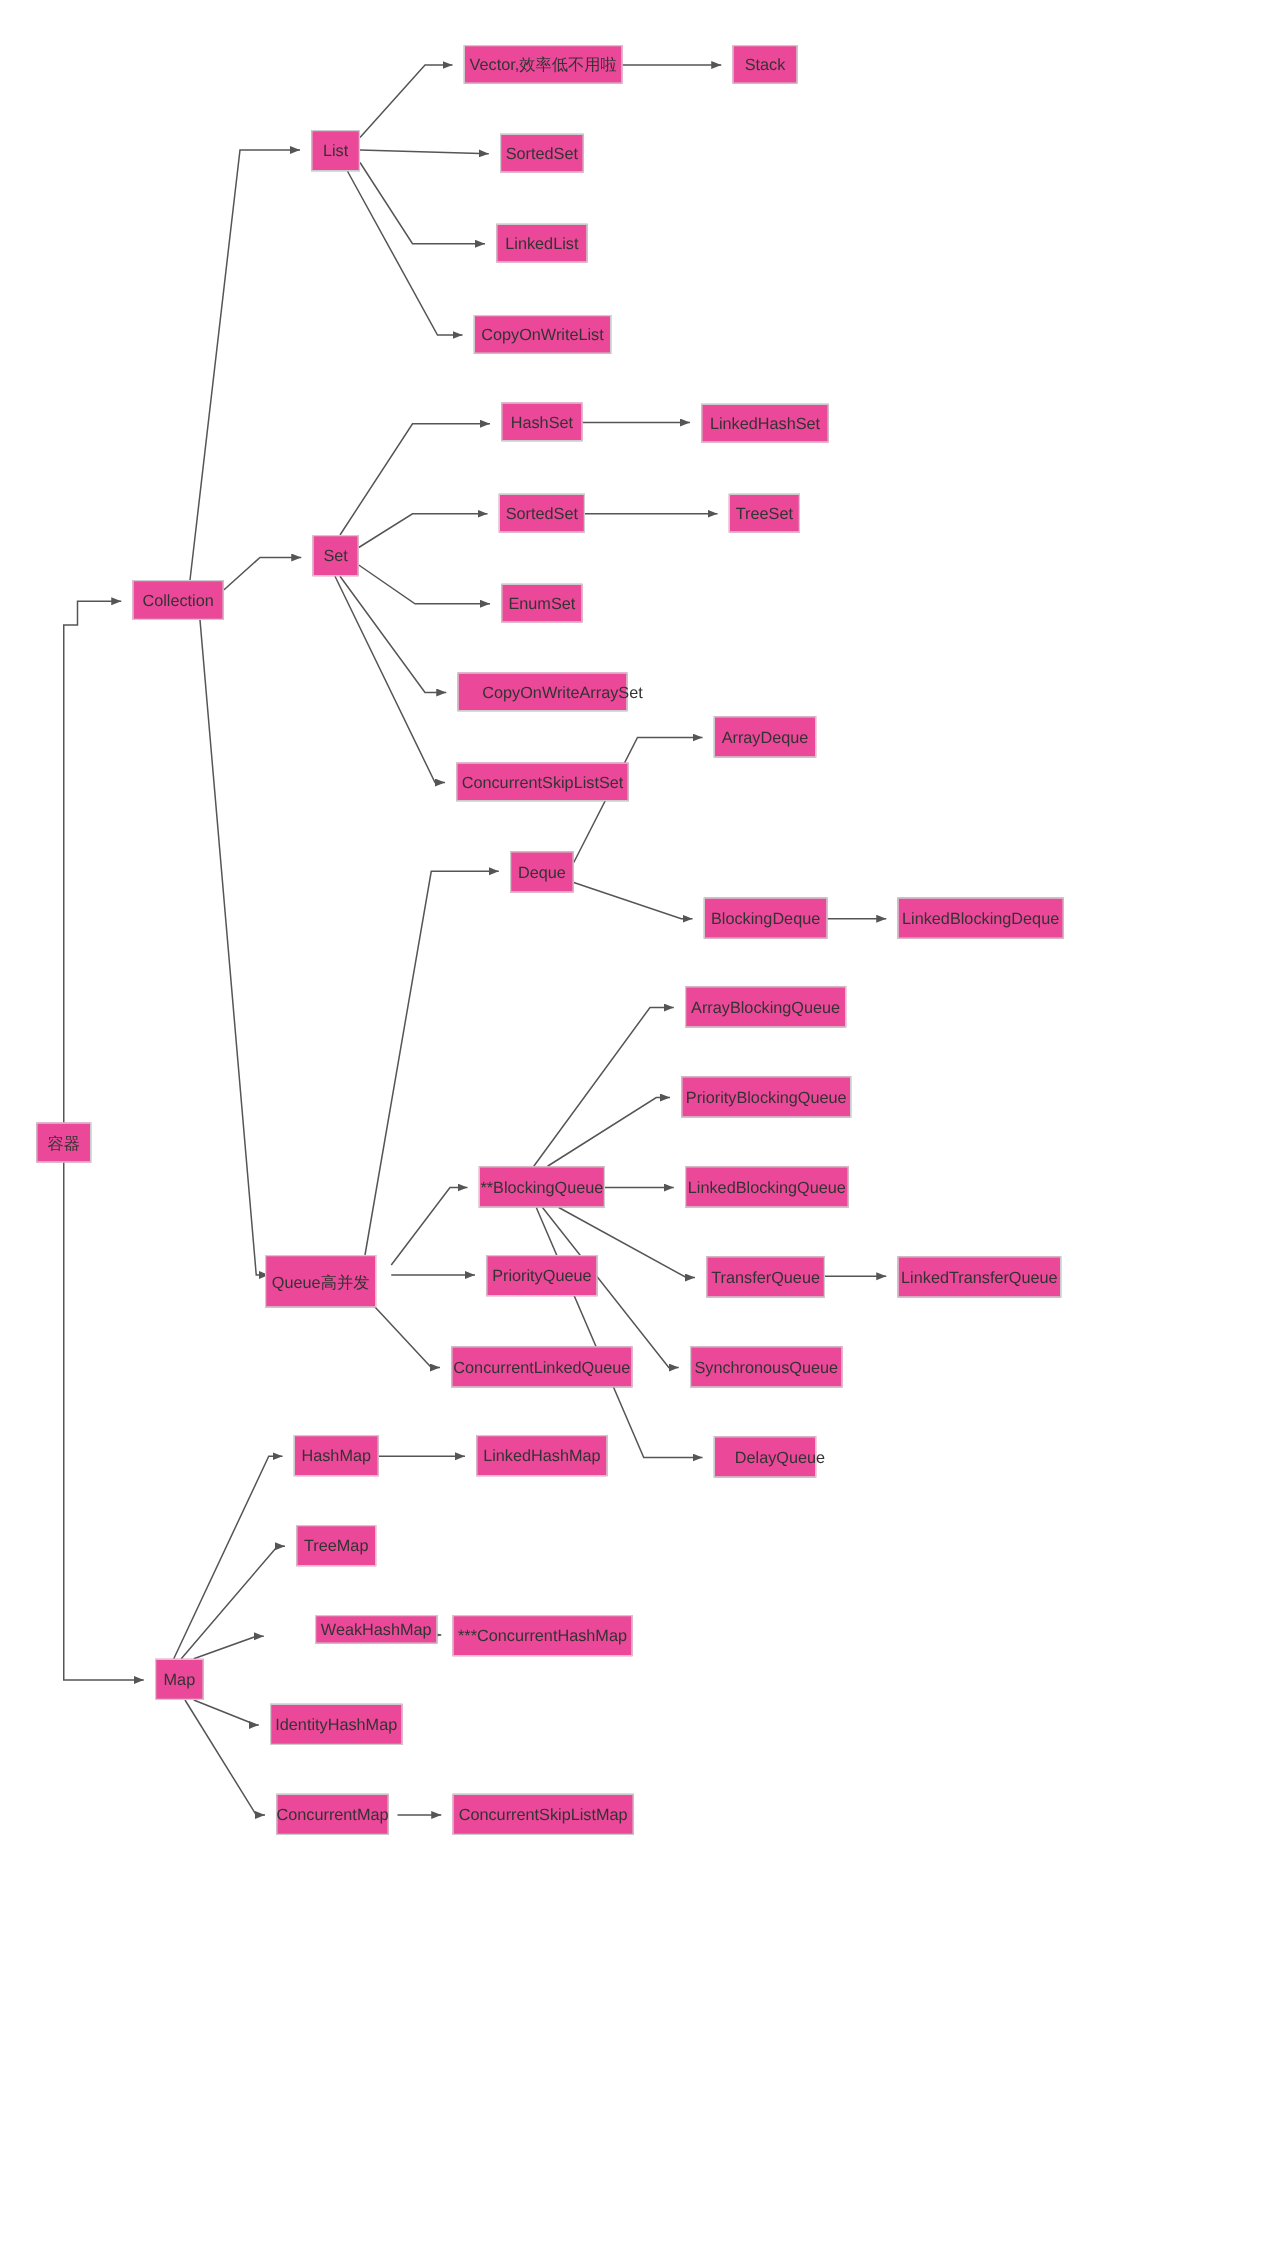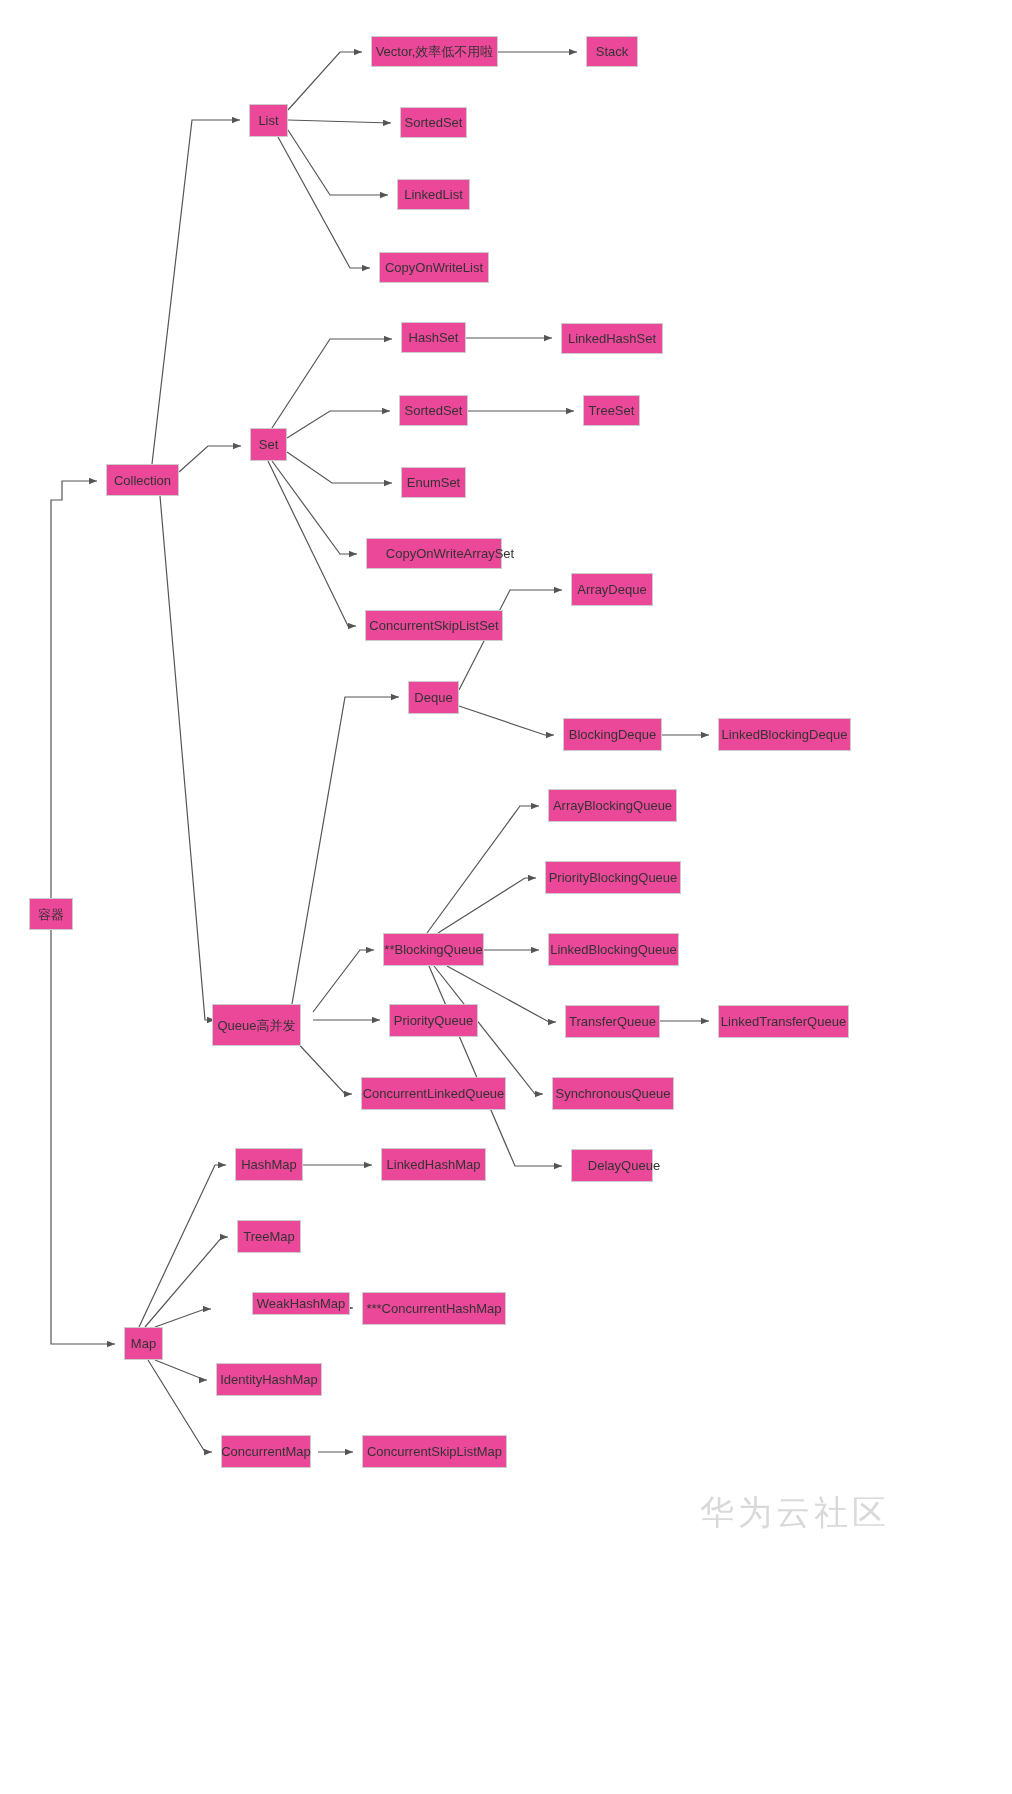--- a/index.html
+++ b/index.html
@@ -198,14 +198,13 @@
         <span>IdentityHashMap</span>
       </div>
       <div class="node" style="left: 221px; top: 1435px; width: 90px; height: 33px;">
         <span>ConcurrentMap</span>
       </div>
       <div class="node" style="left: 362px; top: 1435px; width: 145px; height: 33px;">
         <span>ConcurrentSkipListMap</span>
       </div>
     </div>
 
-  <div class="watermark" style="left: 700px; top: 1490px;">华为云社区</div>
 </div>
 
 </body></html>

